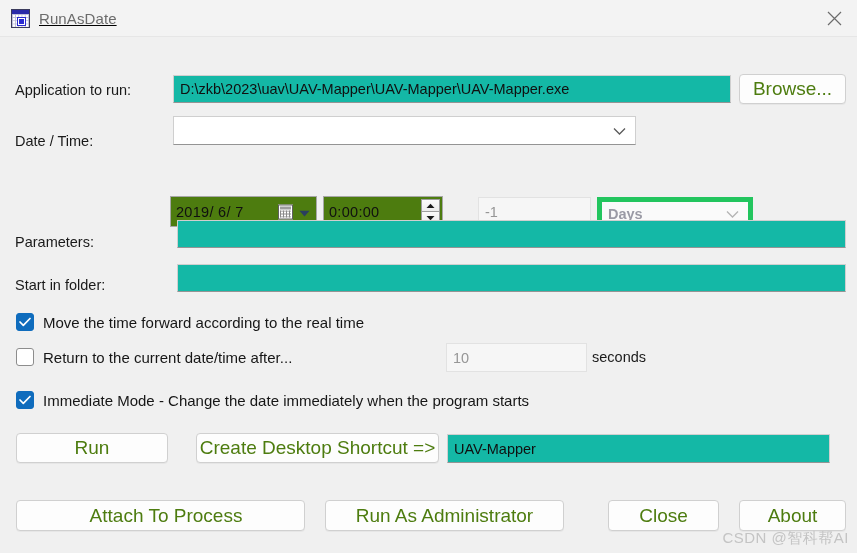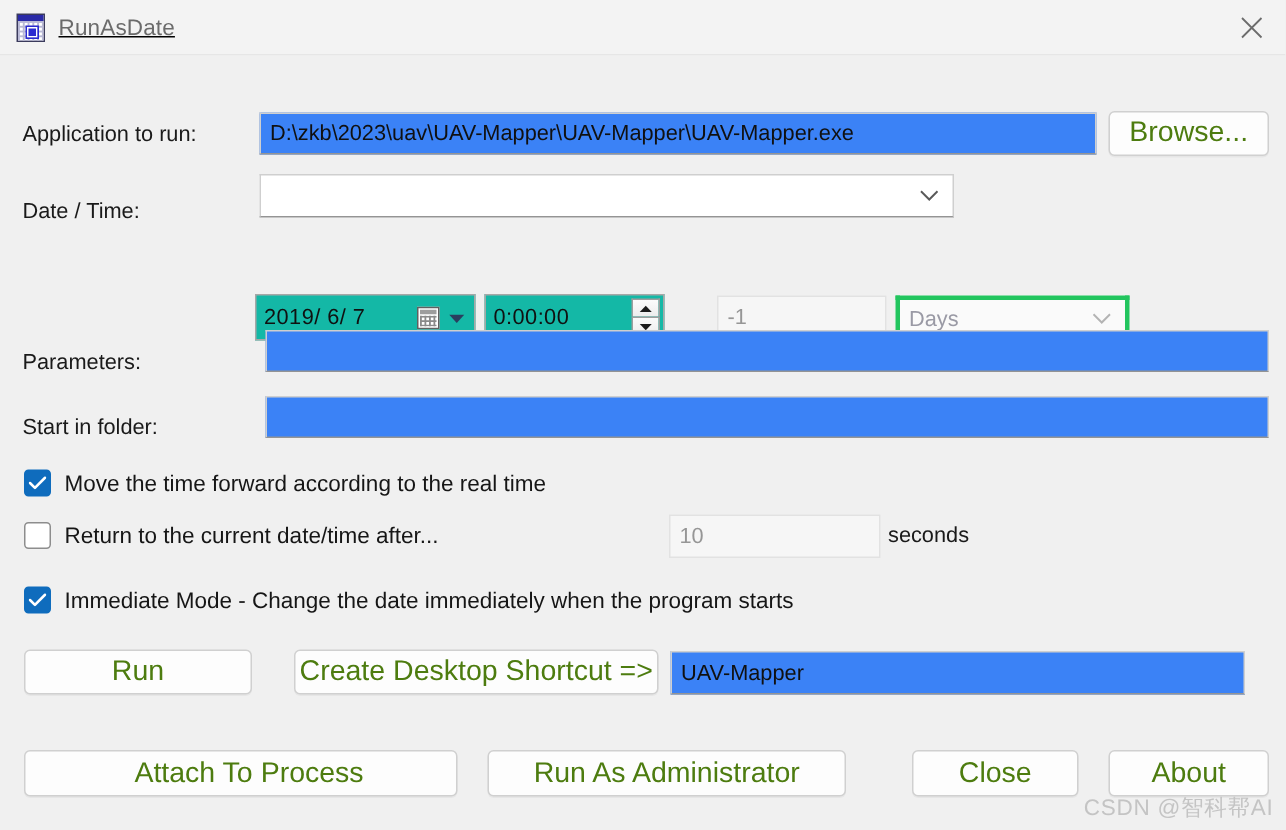--- a/index.html
+++ b/index.html
@@ -100,21 +100,21 @@
     position: absolute;
     font-size: 14.5px;
     color: #1a1a1a;
     white-space: nowrap;
   }
 
   
   .tinput {
     position: absolute;
     box-sizing: border-box;
-    background: #3b82f6;
+    background: #14b8a6;
     border: 1px solid #cfcfcf;
     border-bottom: 1px solid #949494;
     font-size: 14.5px;
     color: #101010;
     padding: 0 6px;
     display: flex;
     align-items: center;
     overflow: hidden;
     white-space: nowrap;
   }
@@ -150,37 +150,38 @@
     border-bottom: 1px solid #949494;
     font-size: 14.5px;
     color: #101010;
     display: flex;
     align-items: center;
     padding: 0 6px;
     cursor: default;
   }
   .combo.disabled {
     background: #fafafa;
-    border: 3px solid #22c55e;
+    border: 5px solid #22c55e;
     border-bottom: 1px solid #e4e4e4;
     color: #9a9aa5;
+    font-weight: bold;
   }
   .combo .caret {
     position: absolute;
     right: 9px;
     top: 50%;
     transform: translateY(-50%);
     display: block;
   }
 
   
   .spinbox {
     position: absolute;
     box-sizing: border-box;
-    background: #14b8a6;
+    background: #4d7c0f;
     border: 1px solid #a7a7a7;
     display: flex;
     align-items: center;
     font-size: 14.5px;
     color: #101010;
     padding: 0 5px;
   }
   .dateval {
     font-family: "Liberation Sans", sans-serif;
     letter-spacing: 0.3px;

